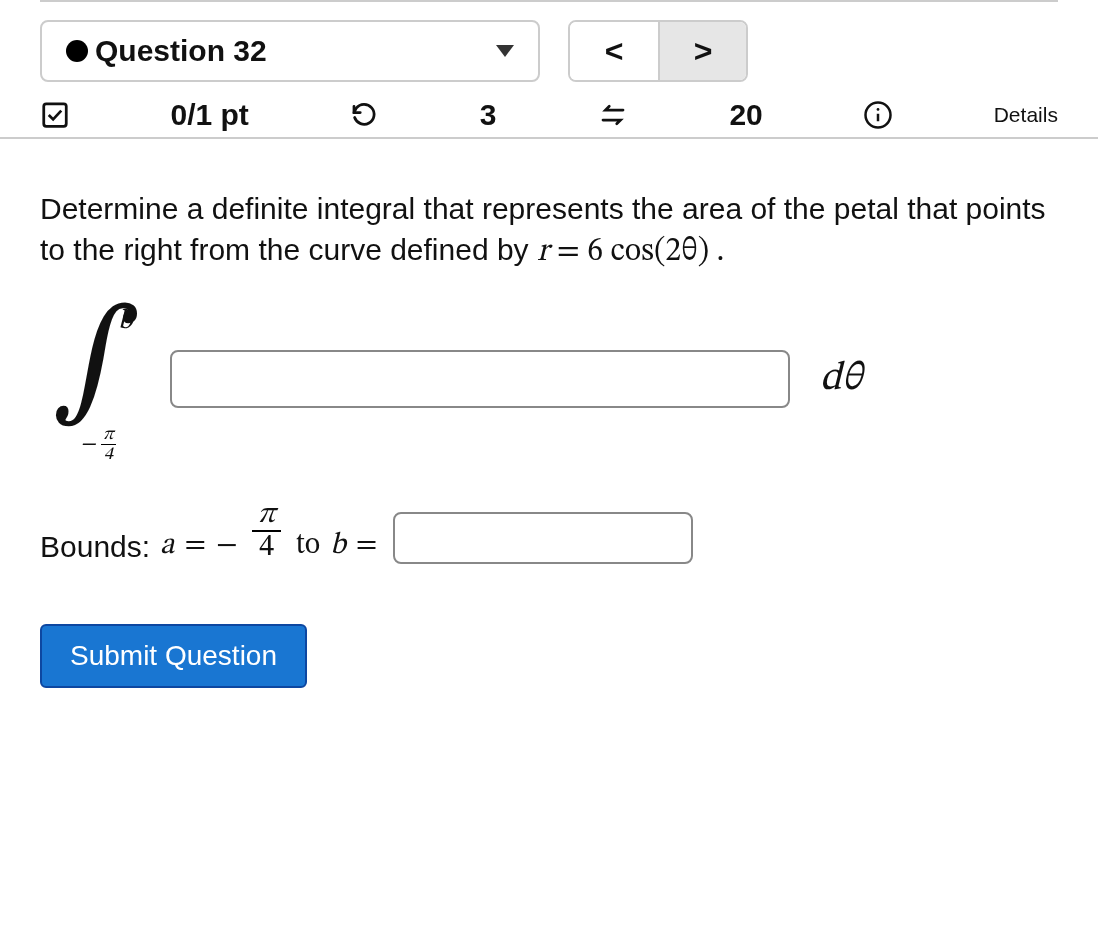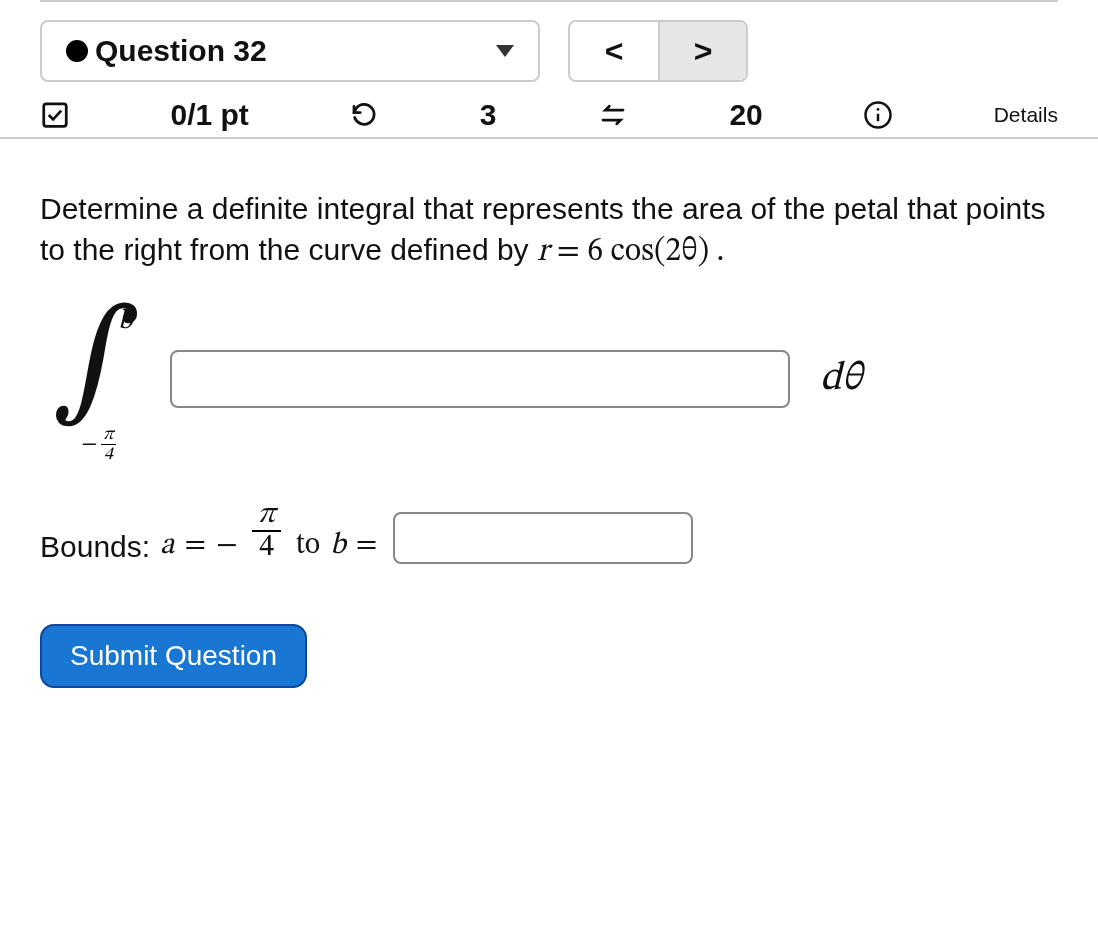--- a/index.html
+++ b/index.html
@@ -179,21 +179,21 @@
     font-size: 26px;
     padding: 4px 12px;
     margin-left: 6px;
     background: #fff;
   }
   .submit-btn {
     margin-top: 60px;
     background: #1976d2;
     color: #fff;
     border: 2px solid #0d47a1;
-    border-radius: 14px;
+    border-radius: 6px;
     padding: 14px 28px;
     font-size: 28px;
     cursor: pointer;
     font-family: inherit;
   }
   svg { display: block; }
 </style>
 </head>
 <body>
 

